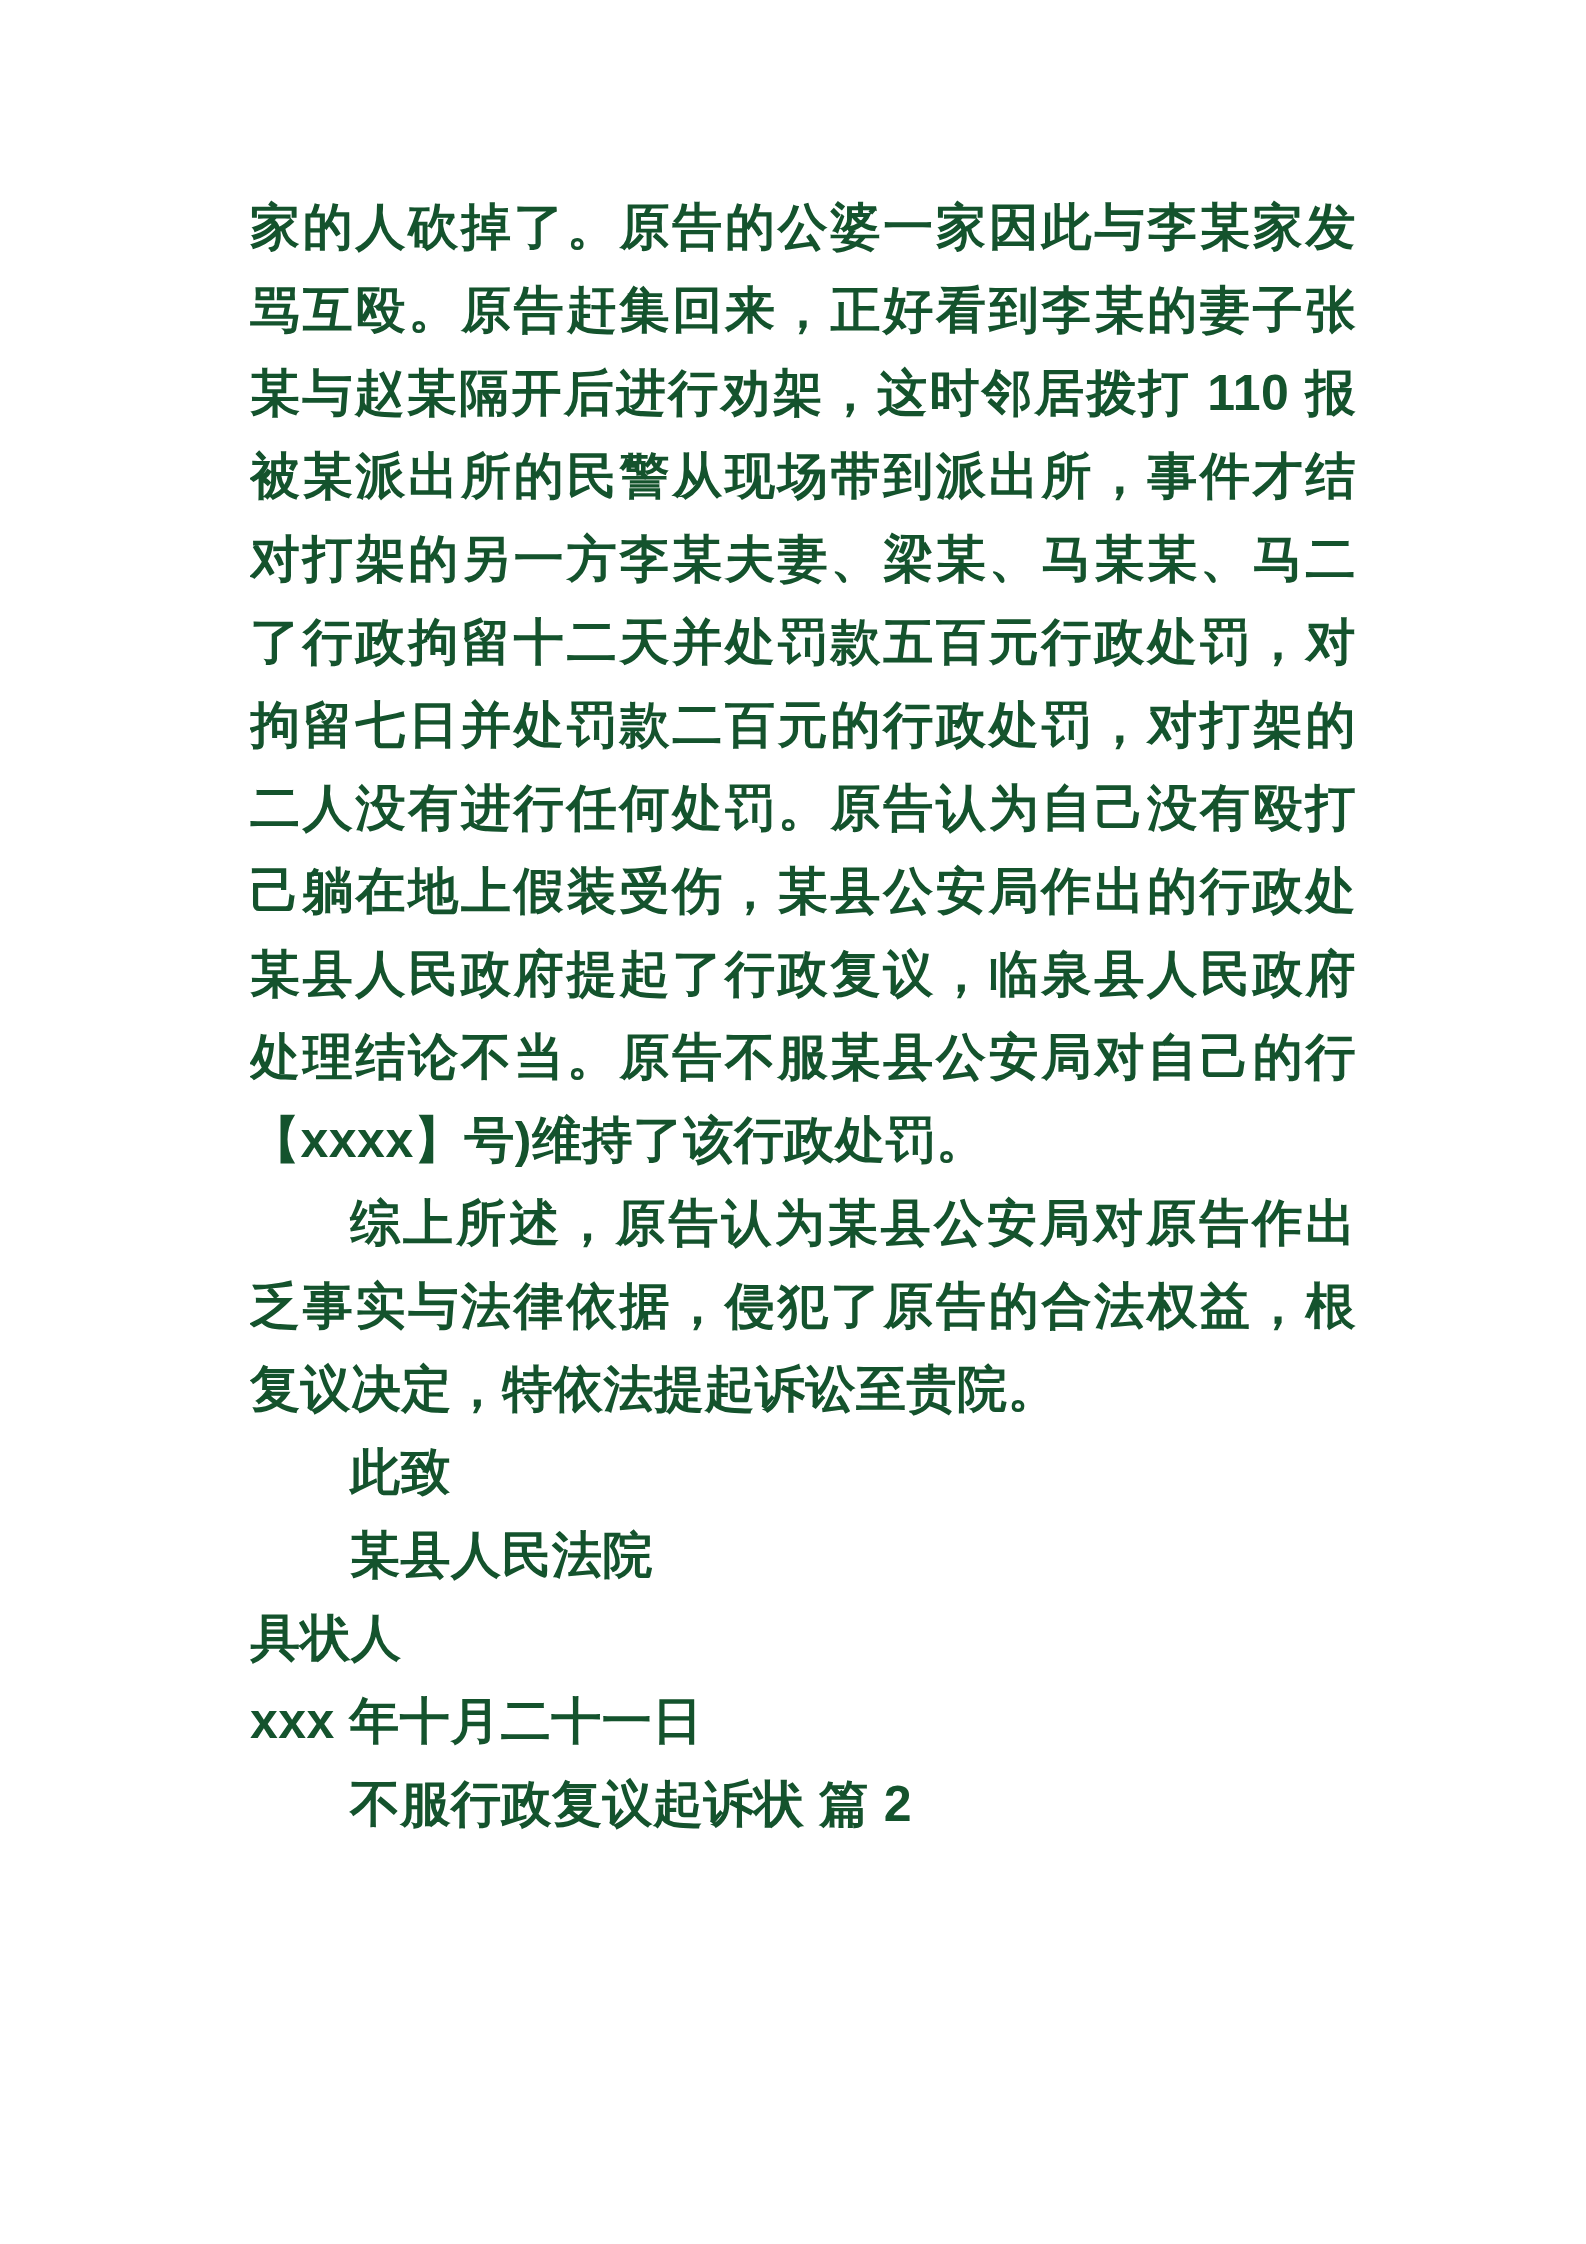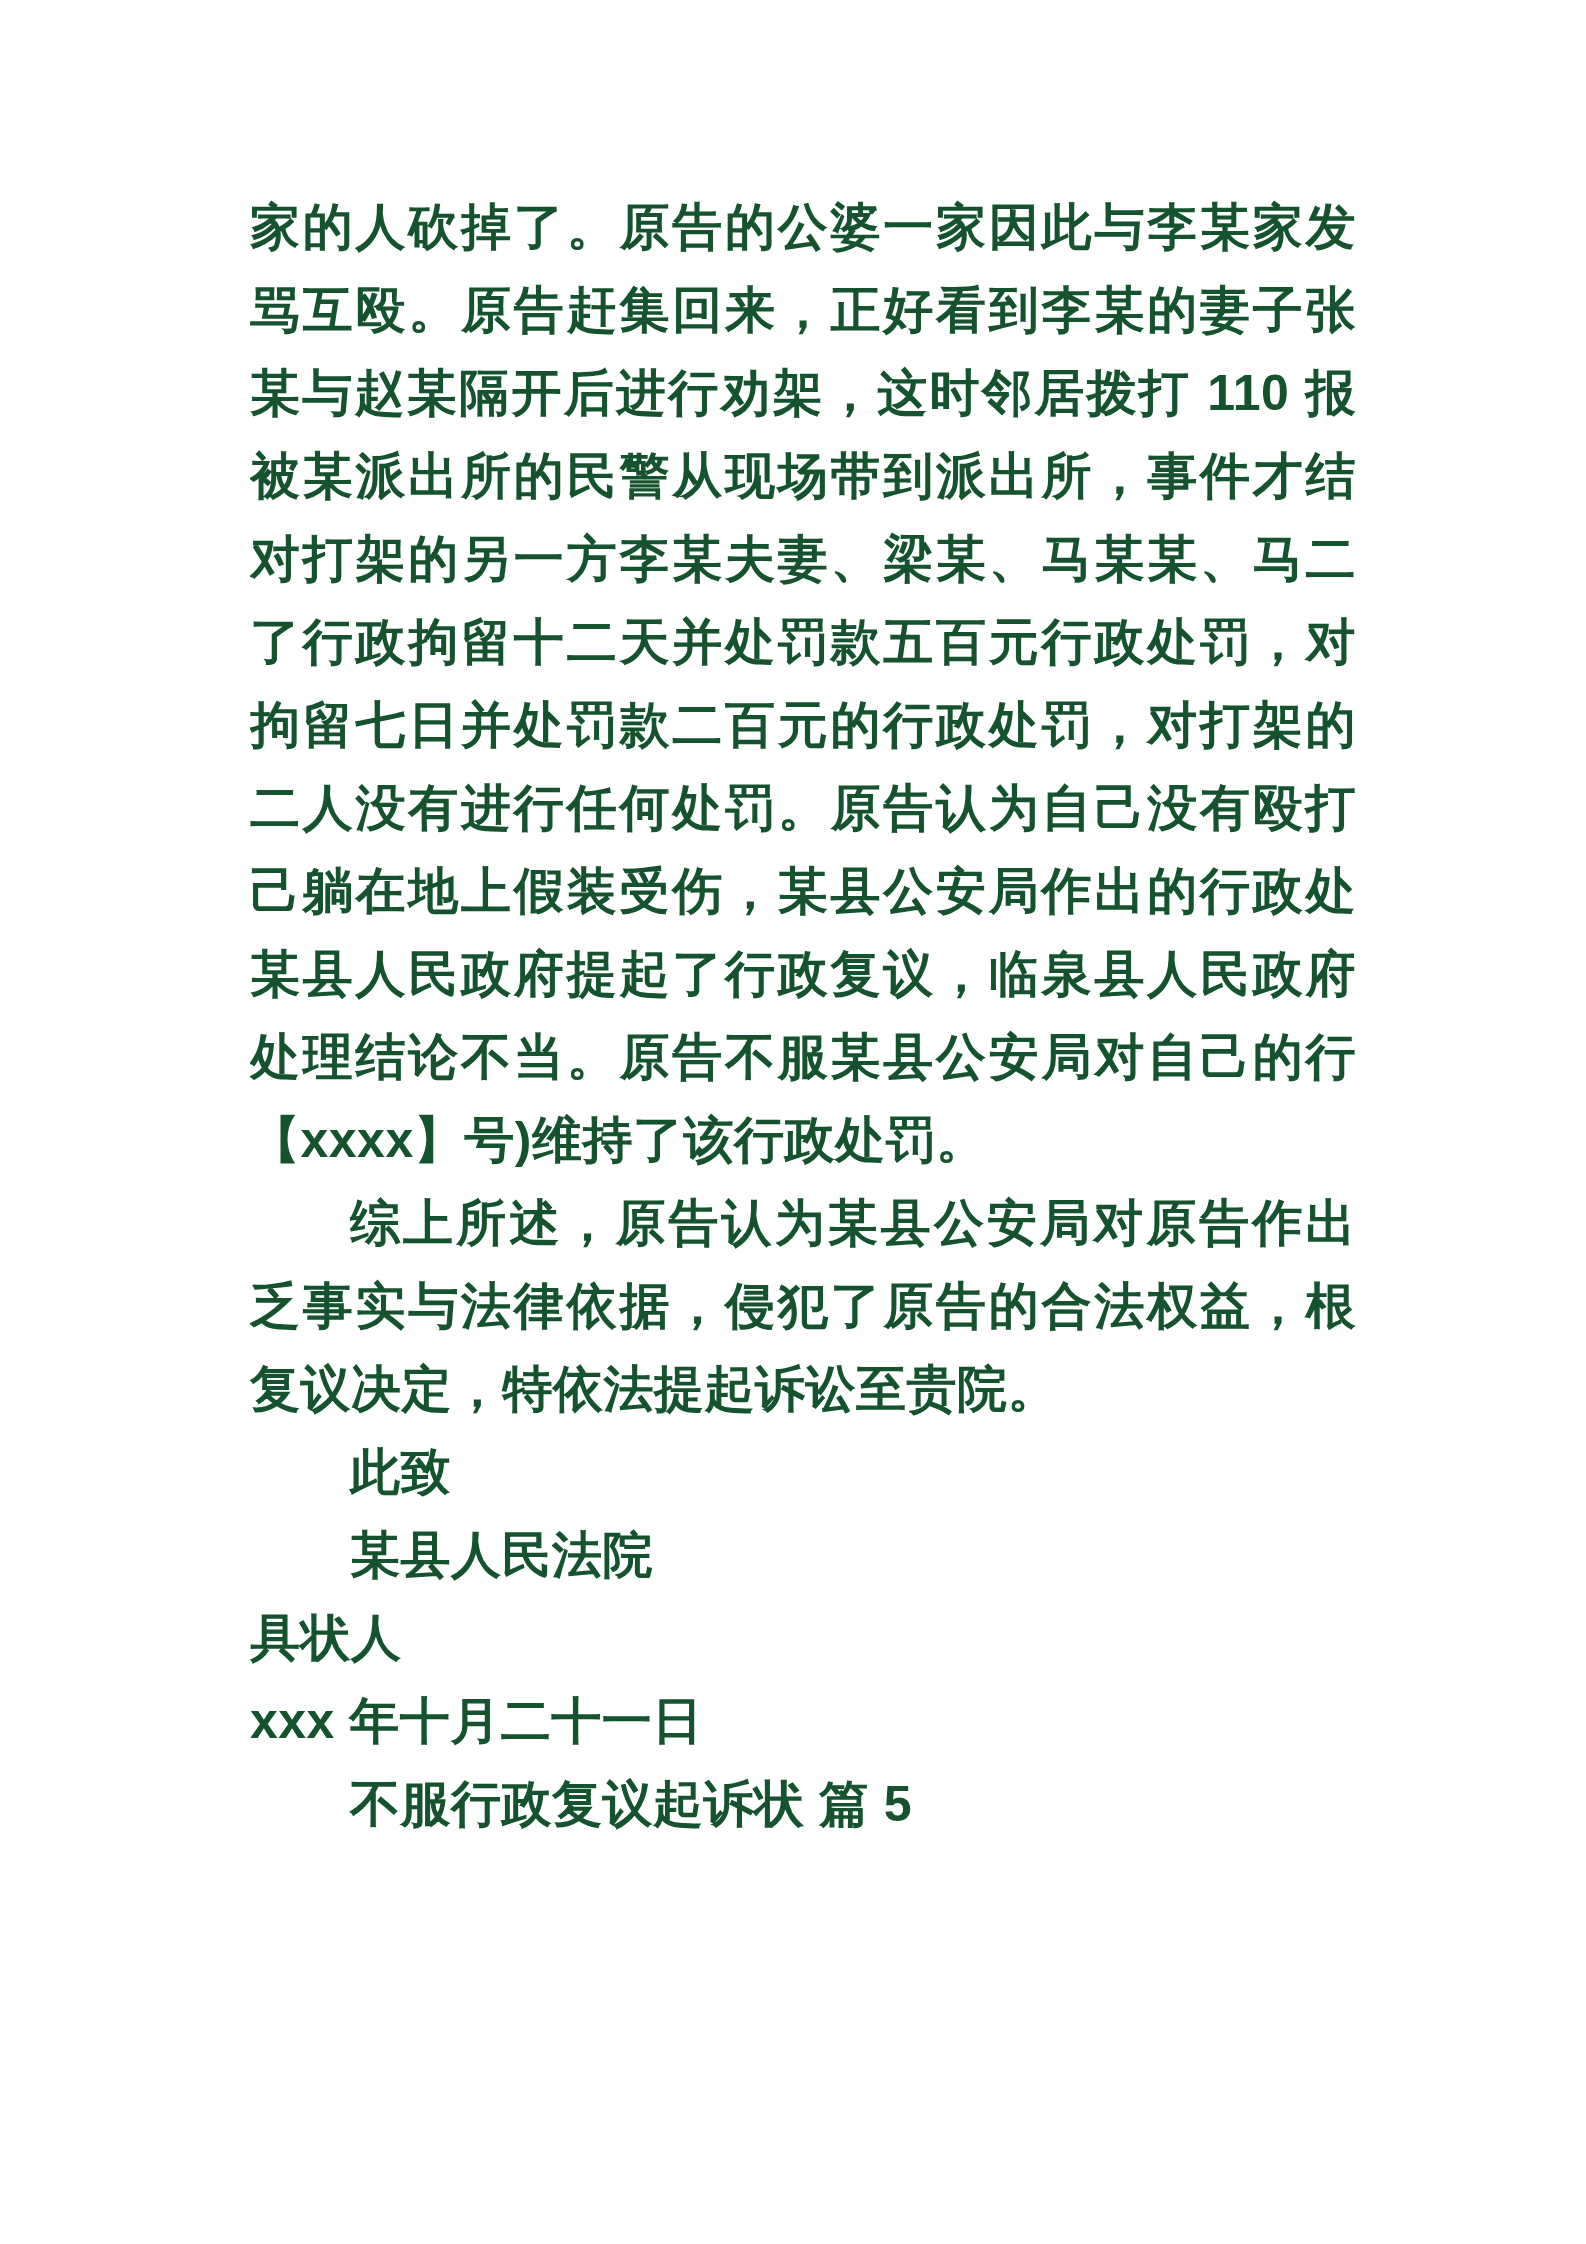--- a/index.html
+++ b/index.html
@@ -65,15 +65,15 @@
     <div class="line j">某县人民政府提起了行政复议，临泉县人民政府的.复议决定(复</div>
     <div class="line j">处理结论不当。原告不服某县公安局对自己的行政处罚，依法向</div>
     <div class="line l">【xxxx】号)维持了该行政处罚。</div>
     <div class="line j ind">综上所述，原告认为某县公安局对原告作出的该行政处罚缺</div>
     <div class="line j">乏事实与法律依据，侵犯了原告的合法权益，根据法律和行政法</div>
     <div class="line l">复议决定，特依法提起诉讼至贵院。</div>
     <div class="line l ind">此致</div>
     <div class="line l ind">某县人民法院</div>
     <div class="line l">具状人</div>
     <div class="line l">xxx 年十月二十一日</div>
-    <div class="line l ind">不服行政复议起诉状 篇 5</div>
+    <div class="line l ind">不服行政复议起诉状 篇 2</div>
   </div>
 </div>
 
 </body></html>

